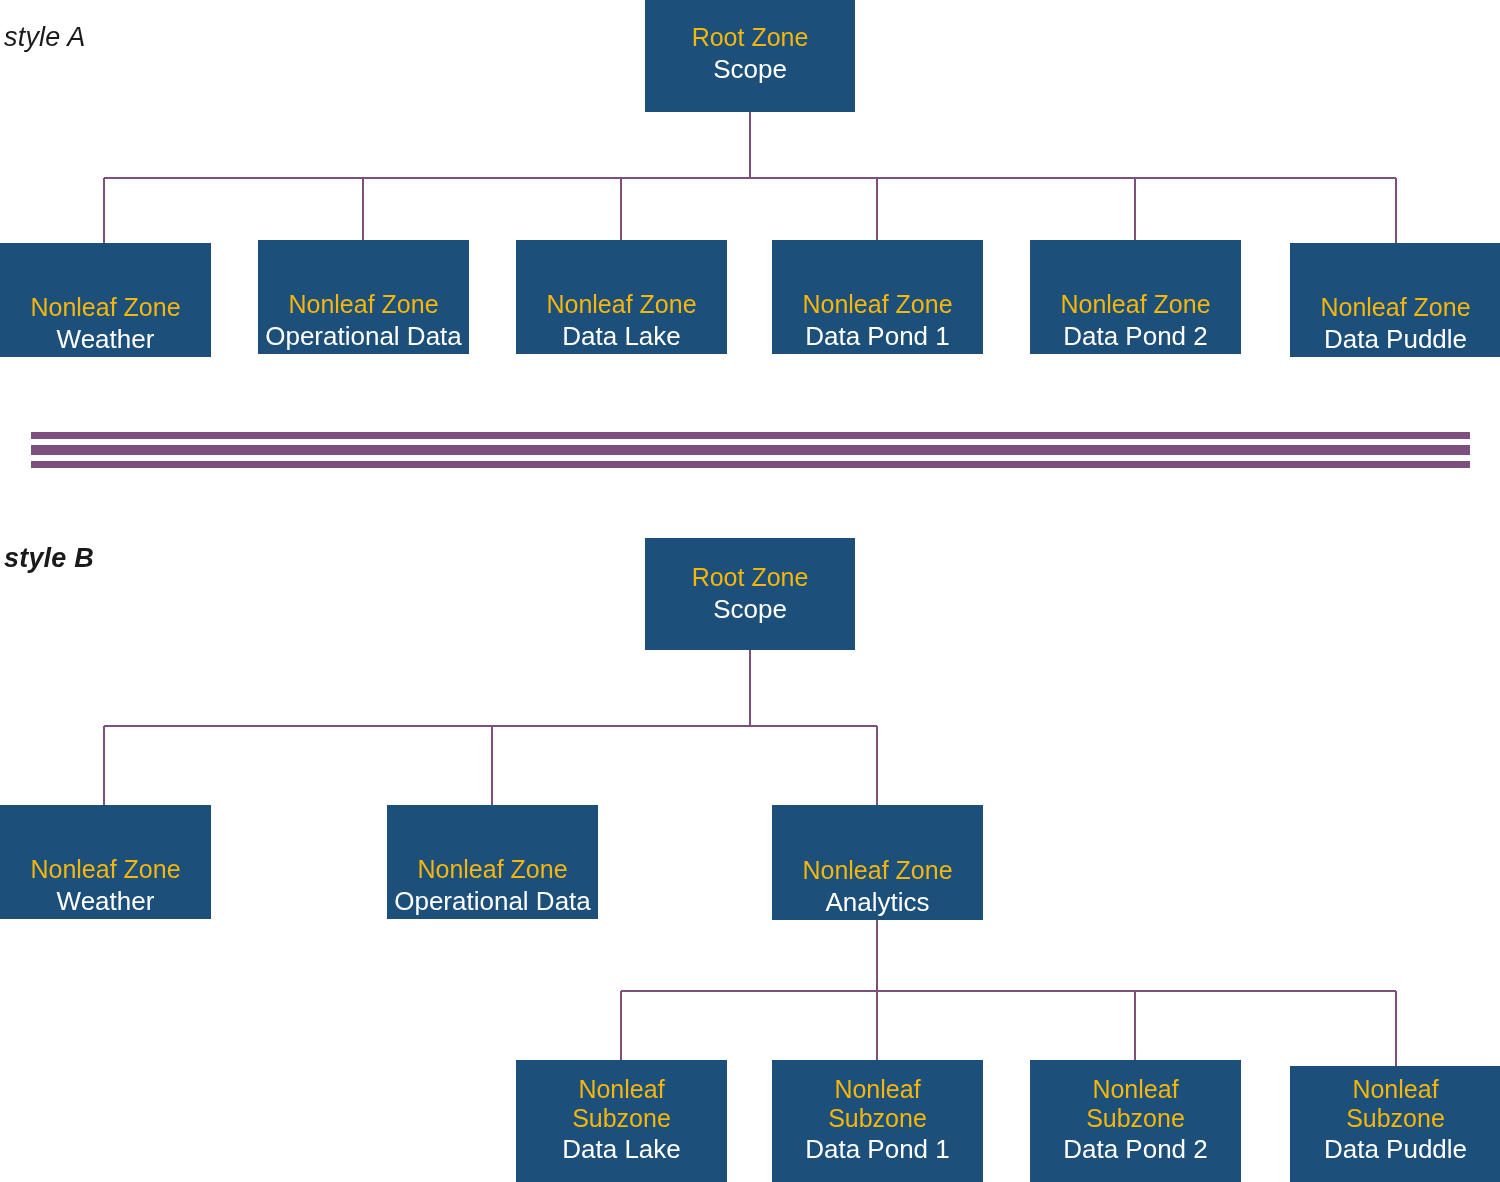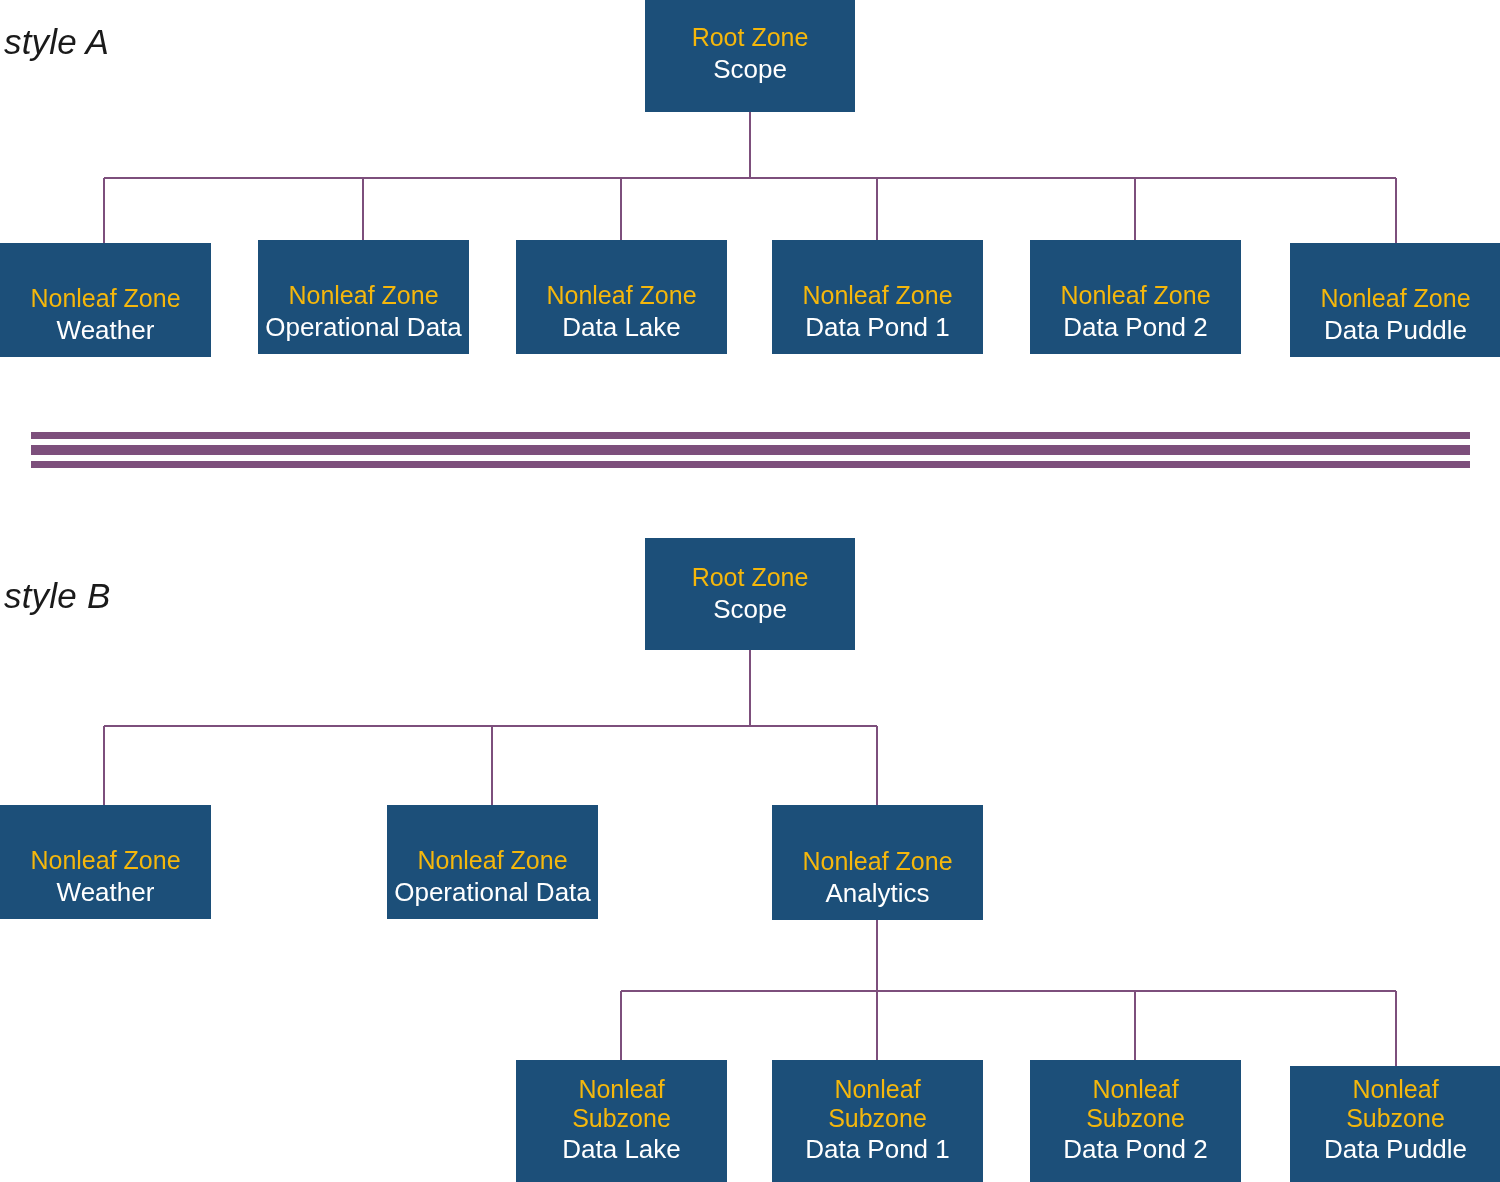--- a/index.html
+++ b/index.html
@@ -23,35 +23,35 @@
     position: absolute;
     left: 0;
     top: 0;
     width: 1500px;
     height: 1182px;
     pointer-events: none;
   }
   .style-label {
     position: absolute;
     font-style: italic;
-    font-size: 35px;
+    font-size: 27px;
     color: #1a1a1a;
     font-family: "Liberation Sans", sans-serif;
     white-space: nowrap;
     letter-spacing: 0.2px;
   }
   .node {
     position: absolute;
     background: #1c4f79;
     box-sizing: border-box;
     display: flex;
     flex-direction: column;
     align-items: center;
     justify-content: flex-end;
-    padding-bottom: 10px;
+    padding-bottom: 1px;
     overflow: hidden;
   }
   .node .kind {
     color: #f5b70c;
     font-size: 25px;
     line-height: 31px;
     text-align: center;
     white-space: nowrap;
     font-family: "Liberation Sans", sans-serif;
   }
@@ -148,21 +148,21 @@
     <div class="kind">Nonleaf Zone</div>
     <div class="name">Data Puddle</div>
   </div>
 
   <div class="divider-band" style="left:31px; top:432px; width:1439px; height:30px;">
     <div class="divider-rule" style="left:0; top:0; width:1439px; height:7px;"></div>
     <div class="divider-rule" style="left:0; top:13px; width:1439px; height:10px;"></div>
     <div class="divider-rule" style="left:0; top:29px; width:1439px; height:7px;"></div>
   </div>
 
-  <div class="style-label" style="left:4px; top:576px;">style B</div>
+  <div class="style-label" style="left:4px; top:543px;font-weight:bold;">style B</div>
 
   <div class="node root" style="left:645px; top:538px; width:210px; height:112px;">
     <div class="kind">Root Zone</div>
     <div class="name">Scope</div>
   </div>
 
   <div class="node" style="left:0px; top:805px; width:211px; height:114px;">
     <div class="kind">Nonleaf Zone</div>
     <div class="name">Weather</div>
   </div>

